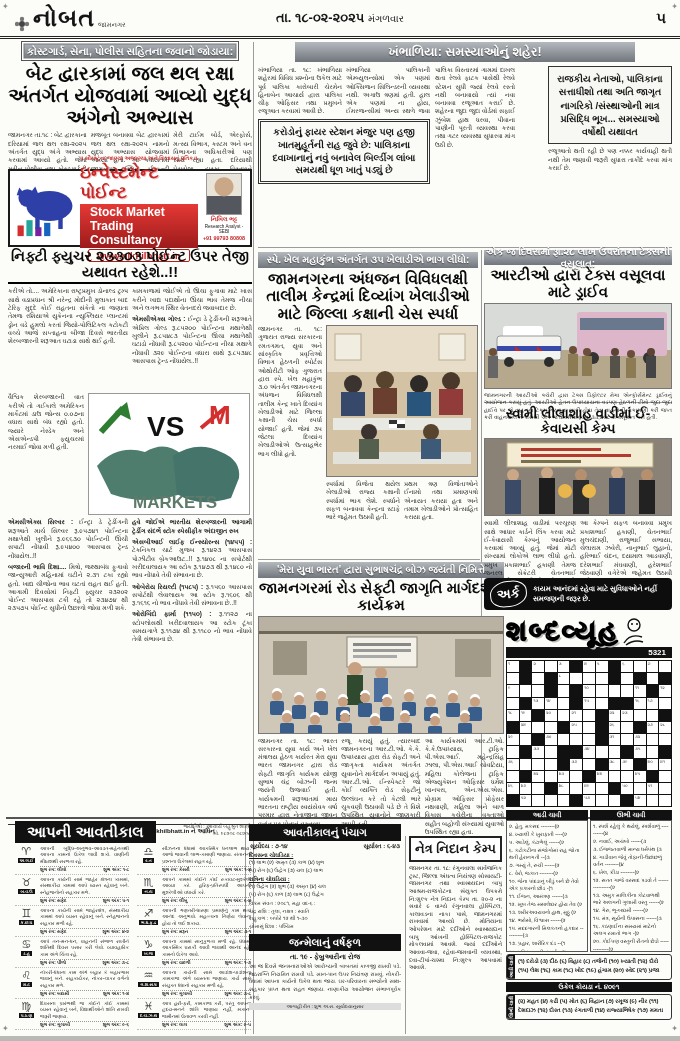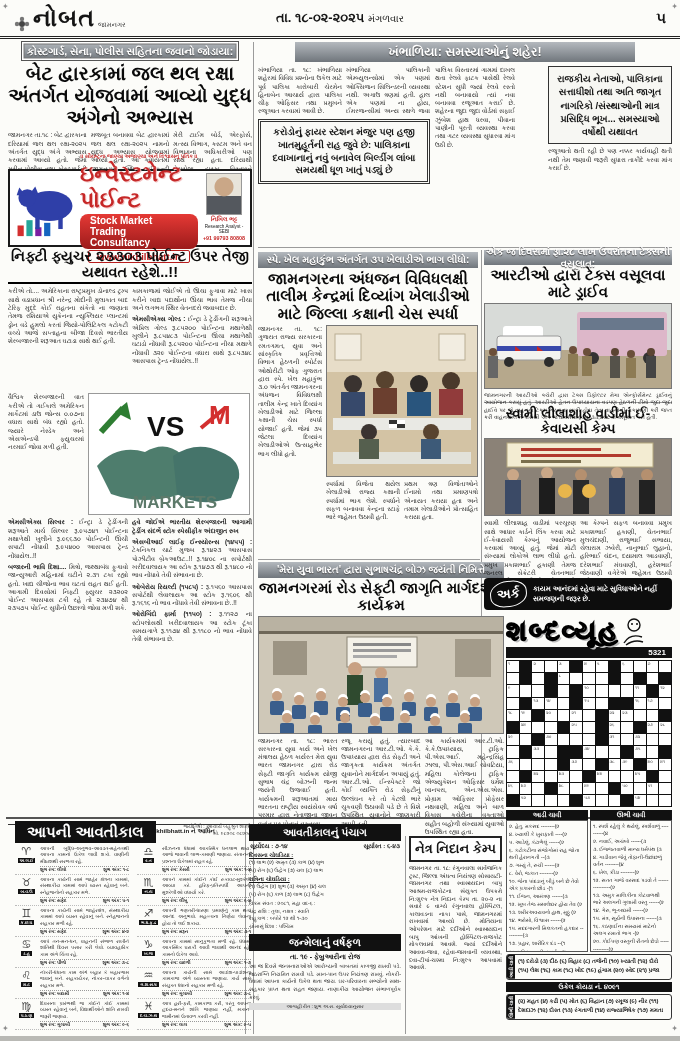--- a/index.html
+++ b/index.html
@@ -23,23 +23,23 @@
   .cols{display:flex;gap:4px;overflow:hidden;}
   .bcol{flex:1;font-size:6.3px;line-height:1.32;text-align:justify;overflow:hidden;}
   .bcol p{margin:0 0 3px 0;}
   .solo{font-size:6.3px;line-height:1.32;text-align:justify;overflow:hidden;}
   .vrule{background:#9b9b9b;width:1px;}
   .hrule{background:#9b9b9b;height:1px;}
   
   .ad{border:2px solid #1a1a1a;background:#fff;display:flex;align-items:stretch;padding:2px 4px;gap:4px;}
   .ad-mid{flex:1;display:flex;flex-direction:column;align-items:center;justify-content:center;gap:1px;}
   .ad-tag{color:#c62828;font-size:5.5px;font-weight:bold;}
-  .ad-brand{color:#c62828;font-size:22px;font-weight:bold;text-shadow:1px 1px 0 #f3c1c1;}
-  .ad-ribbon{background:linear-gradient(180deg,#e53935,#9c1b1b);color:#fff;font-size:10px;font-weight:bold;
-             padding:1px 10px;border-radius:8px;}
+  .ad-brand{color:#c62828;font-size:17px;font-weight:bold;text-shadow:1px 1px 0 #f3c1c1;}
+  .ad-ribbon{background:linear-gradient(180deg,#e53935,#9c1b1b);color:#fff;font-size:12px;font-weight:bold;
+             padding:1px 10px;border-radius:0;}
   .ad-url{color:#b71c1c;font-size:9.5px;font-weight:bold;border:1px solid #b71c1c;padding:0 8px;border-radius:2px;}
   .ad-right{width:44px;display:flex;flex-direction:column;align-items:center;gap:1px;}
   .ad-photo{width:34px;height:40px;border:1px solid #999;background:
      radial-gradient(circle at 50% 32%, #caa787 9px, transparent 10px),
      linear-gradient(180deg,#e8e4da 55%,#54585e 55%);}
   .ad-name{color:#c62828;font-size:6px;font-weight:bold;}
   .ad-role{font-size:4.6px;color:#222;text-align:center;}
   .ad-phone{font-size:5.4px;color:#c62828;font-weight:bold;}
   
   .firebox{border:3px double #333;font-weight:bold;font-size:9.5px;text-align:center;line-height:1.35;

